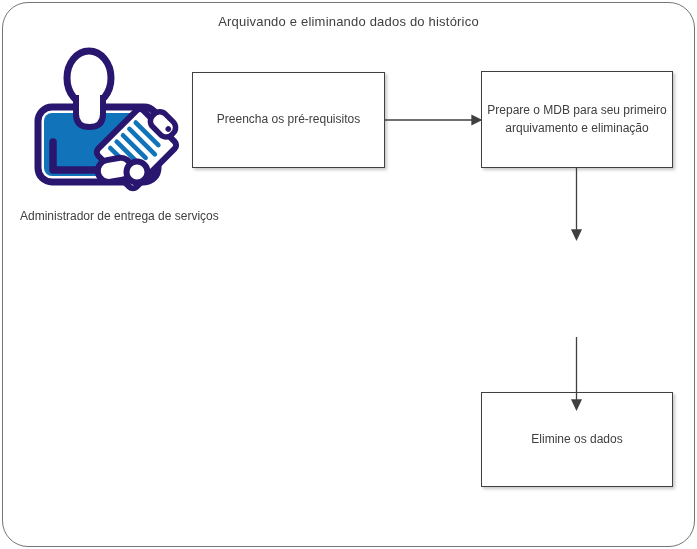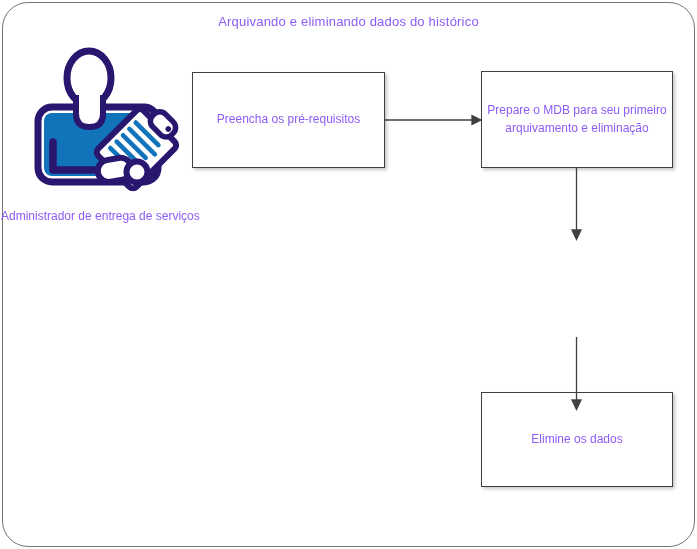--- a/index.html
+++ b/index.html
@@ -1,30 +1,30 @@
 <!DOCTYPE html>
 <html><head>
 <meta charset="utf-8">
 <style>
   html,body{margin:0;padding:0;background:#ffffff;}
   #canvas{
     position:relative;width:697px;height:549px;background:#ffffff;overflow:hidden;
-    font-family:"Liberation Sans", sans-serif;color:#8b5cf6;
+    font-family:"Liberation Sans", sans-serif;color:#404040;
   }
   .page-border{
     position:absolute;left:2px;top:2px;right:2px;bottom:2px;
     border:1.5px solid #757575;border-radius:26px;background:#ffffff;
   }
   .diagram-title{
     position:absolute;left:0;top:14px;width:100%;text-align:center;
     font-size:13px;letter-spacing:0.2px;
   }
   .actor-icon{position:absolute;left:30px;top:45px;}
   .actor-label{
-    position:absolute;left:1px;top:209px;font-size:12px;white-space:nowrap;
+    position:absolute;left:20px;top:209px;font-size:12px;white-space:nowrap;
   }
   .step{
     position:absolute;background:#ffffff;border:1px solid #404040;
     box-shadow:2px 2px 3px rgba(0,0,0,0.22);
     display:flex;align-items:center;justify-content:center;
     text-align:center;font-size:12px;line-height:1.45;padding:4px 2px;
     box-sizing:border-box;
   }
   #step1{left:192px;top:72px;width:193px;height:96px;}
   #step2{left:481px;top:71px;width:192px;height:97px;}

